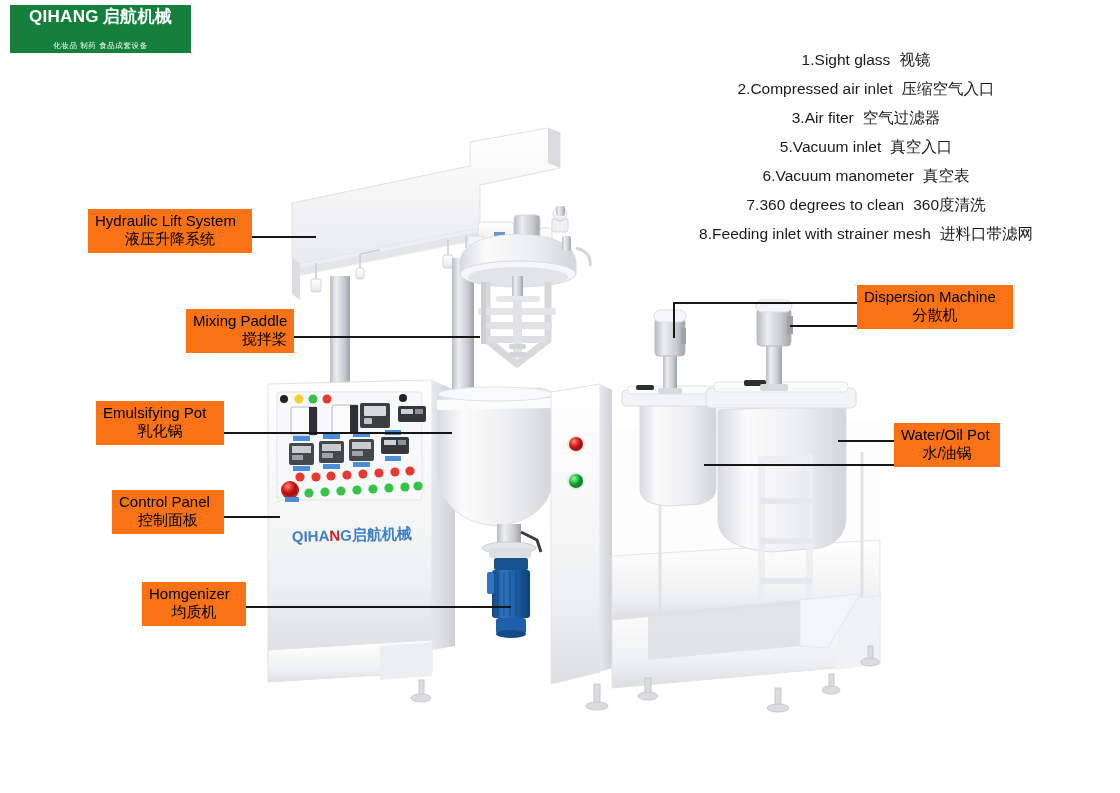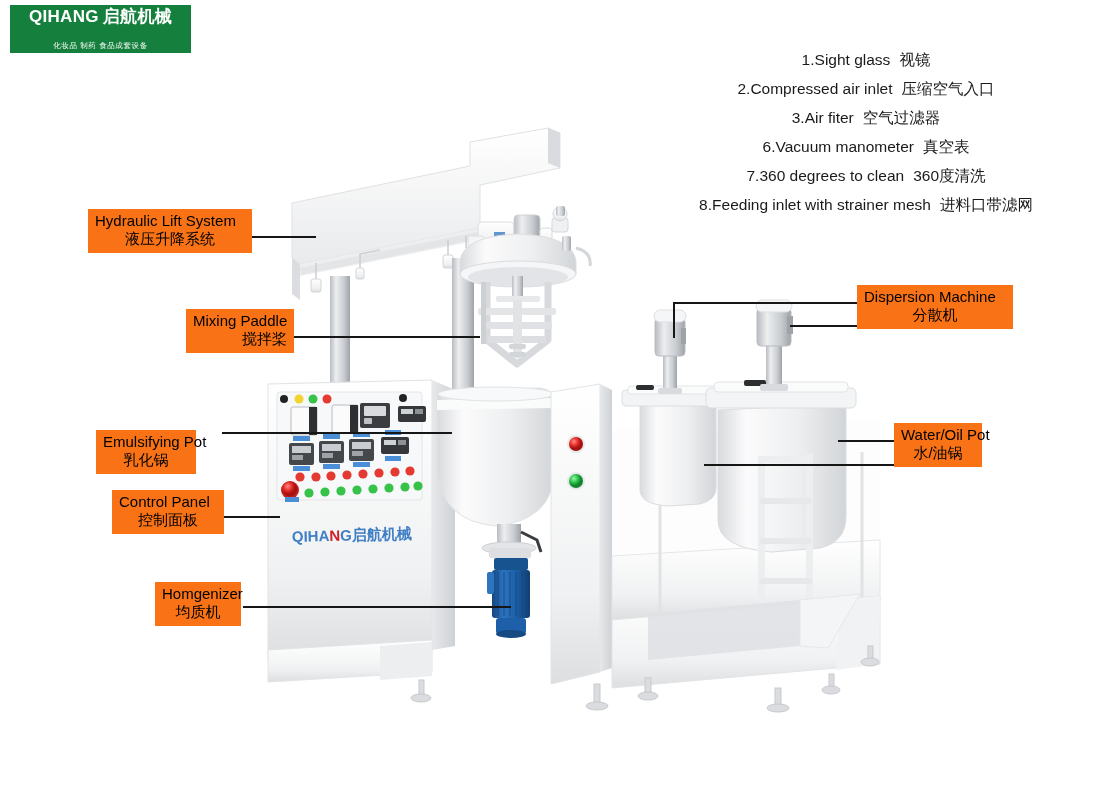--- a/index.html
+++ b/index.html
@@ -364,56 +364,59 @@
 <div class="callout al-c" style="left:88px;top:209px;width:164px;">
   <div class="en">Hydraulic Lift System</div>
   <div class="cn">液压升降系统</div>
 </div>
 
 <div class="callout al-r" style="left:186px;top:309px;width:108px;">
   <div class="en">Mixing Paddle</div>
   <div class="cn">搅拌桨</div>
 </div>
 
-<div class="callout al-c" style="left:96px;top:430px;width:100px;">
+<div class="callout al-c" style="left:96px;top:401px;width:128px;">
   <div class="en">Emulsifying Pot</div>
   <div class="cn">乳化锅</div>
 </div>
 
 <div class="callout al-c" style="left:112px;top:490px;width:112px;">
   <div class="en">Control Panel</div>
   <div class="cn">控制面板</div>
 </div>
 
-<div class="callout al-c" style="left:155px;top:582px;width:86px;">
+<div class="callout al-c" style="left:142px;top:582px;width:104px;">
   <div class="en">Homgenizer</div>
   <div class="cn">均质机</div>
 </div>
 
 <div class="callout al-c" style="left:857px;top:285px;width:156px;">
   <div class="en">Dispersion Machine</div>
   <div class="cn">分散机</div>
 </div>
 
-<div class="callout al-c" style="left:894px;top:423px;width:88px;">
+<div class="callout al-c" style="left:894px;top:423px;width:106px;">
   <div class="en">Water/Oil  Pot</div>
   <div class="cn">水/油锅</div>
 </div>
 
 <div class="legend">
   <div class="legend-item">
     <span>1.</span><span>Sight glass</span><span class="cn">视镜</span>
   </div>
   <div class="legend-item">
     <span>2.</span><span>Compressed air inlet</span><span class="cn">压缩空气入口</span>
   </div>
   <div class="legend-item">
     <span>3.</span><span>Air fiter</span><span class="cn">空气过滤器</span>
   </div>
   <div class="legend-item">
+    <span>5.</span><span>Vacuum inlet</span><span class="cn">真空入口</span>
+  </div>
+  <div class="legend-item">
     <span>6.</span><span>Vacuum manometer</span><span class="cn">真空表</span>
   </div>
   <div class="legend-item">
     <span>7.</span><span>360 degrees to clean</span><span class="cn">360度清洗</span>
   </div>
   <div class="legend-item">
     <span>8.</span><span>Feeding inlet with strainer mesh</span><span class="cn">进料口带滤网</span>
   </div>
 </div>
 

